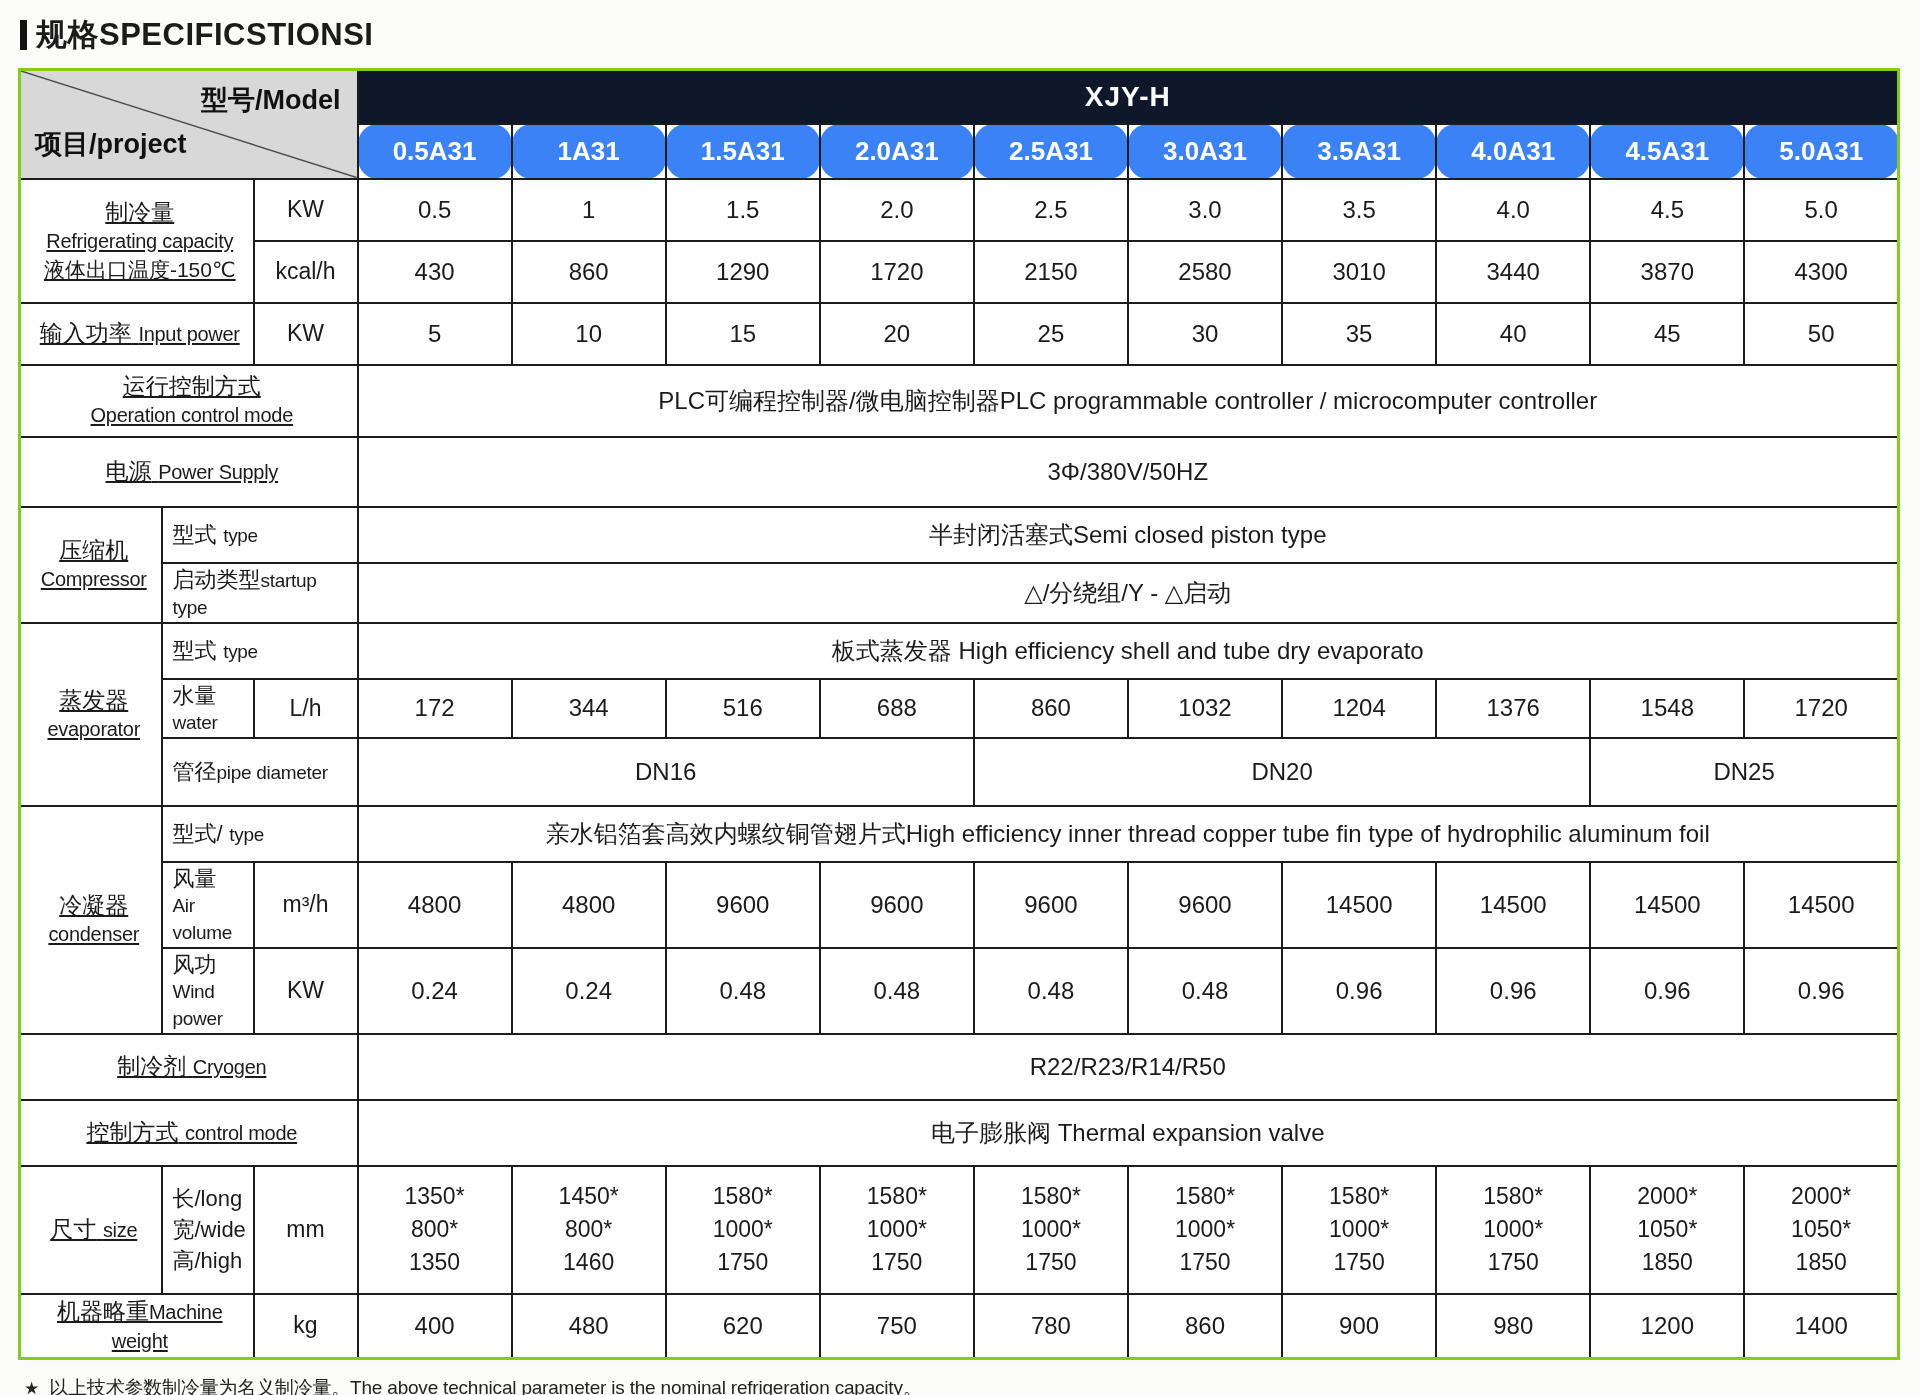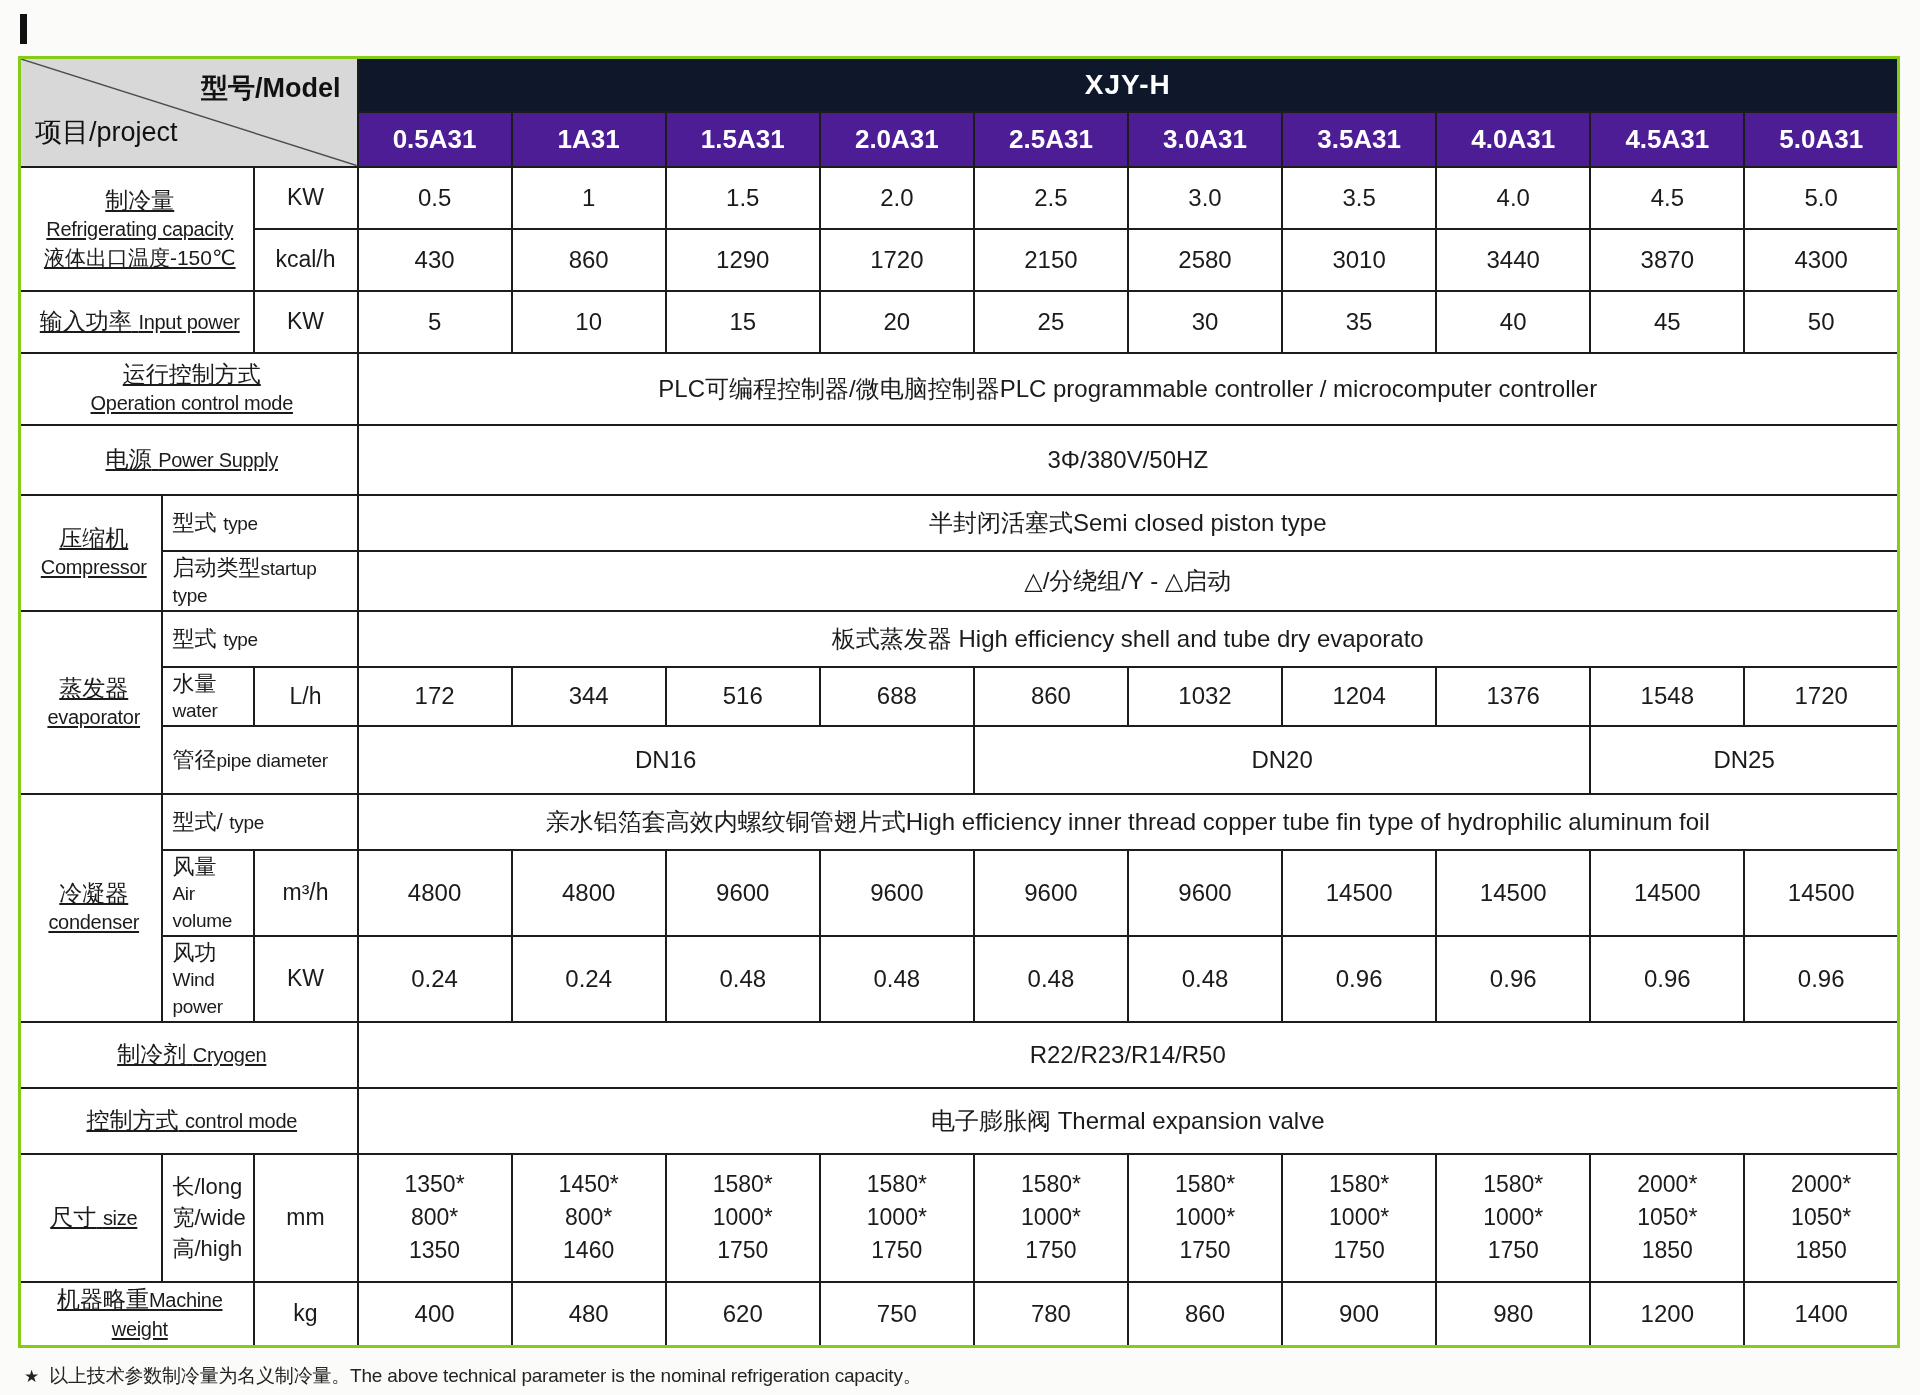--- a/index.html
+++ b/index.html
@@ -35,39 +35,40 @@
 
   
   th.series {
     background: #0f172a;
     color: #fff;
     font-size: 28px;
     font-weight: bold;
     letter-spacing: 1px;
   }
   th.model {
-    background: #4c1d95;
+    background: #3b82f6;
     color: #fff;
     font-size: 26px;
     font-weight: bold;
+    border-radius: 20px;
   }
   td.corner {
     background: #d8d8d8;
     padding: 0;
     position: relative;
   }
   .corner-inner { position: absolute; inset: 0; }
   .corner-inner svg { position: absolute; inset: 0; width: 100%; height: 100%; }
   .corner-top {
     position: absolute; top: 11px; right: 16px;
     font-size: 27px; font-weight: bold; color: #111;
   }
   .corner-bottom {
     position: absolute; bottom: 16px; left: 14px;
-    font-size: 27px; font-weight: normal; color: #111;
+    font-size: 27px; font-weight: bold; color: #111;
   }
 
   
   td.rlabel { text-align: center; padding-left: 12px; line-height: 27px; text-decoration: underline; }
   td.rlabel .zh { font-size: 23px; }
   td.rlabel .en { font-size: 20px; letter-spacing: -0.3px; }
   td.sublabel { text-align: left; padding-left: 10px; line-height: 25px; }
   td.sublabel .zh { font-size: 22px; }
   td.sublabel .en { font-size: 19px; letter-spacing: -0.3px; }
   td.unit { font-size: 23px; }
@@ -89,20 +90,21 @@
   .footnotes { margin: 16px 0 0 6px; }
   .footnote { display: flex; align-items: flex-start; margin-bottom: 9px; color: #232323; }
   .footnote .star { font-size: 17px; margin: 2px 10px 0 0; }
   .footnote .ftext { font-size: 19px; line-height: 24px; letter-spacing: -0.2px; }
 </style>
 </head>
 <body>
 
 <div class="title-row">
   <div class="title-bar"></div>
+  <div class="title-text">规格SPECIFICSTIONSI</div>
 </div>
 
 <table class="spec">
   <colgroup>
     <col style="width:142px">
       <col style="width:92px">
       <col style="width:104px">
     <col>
       <col>
       <col>

